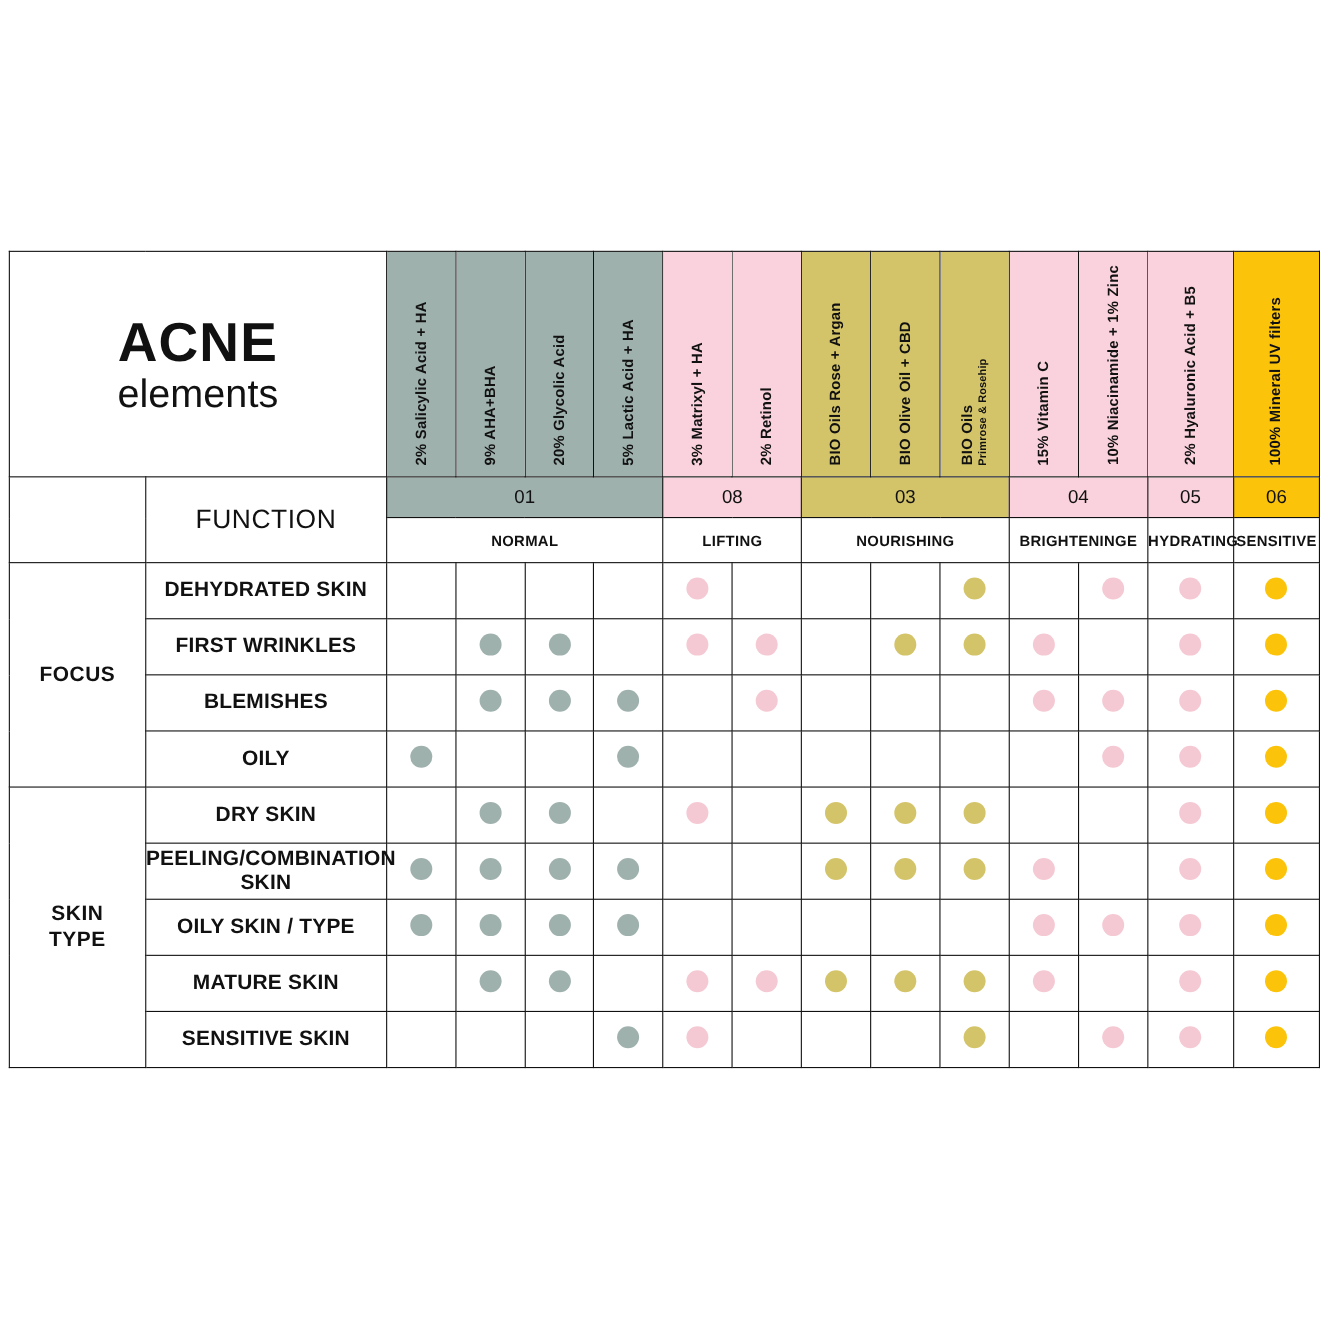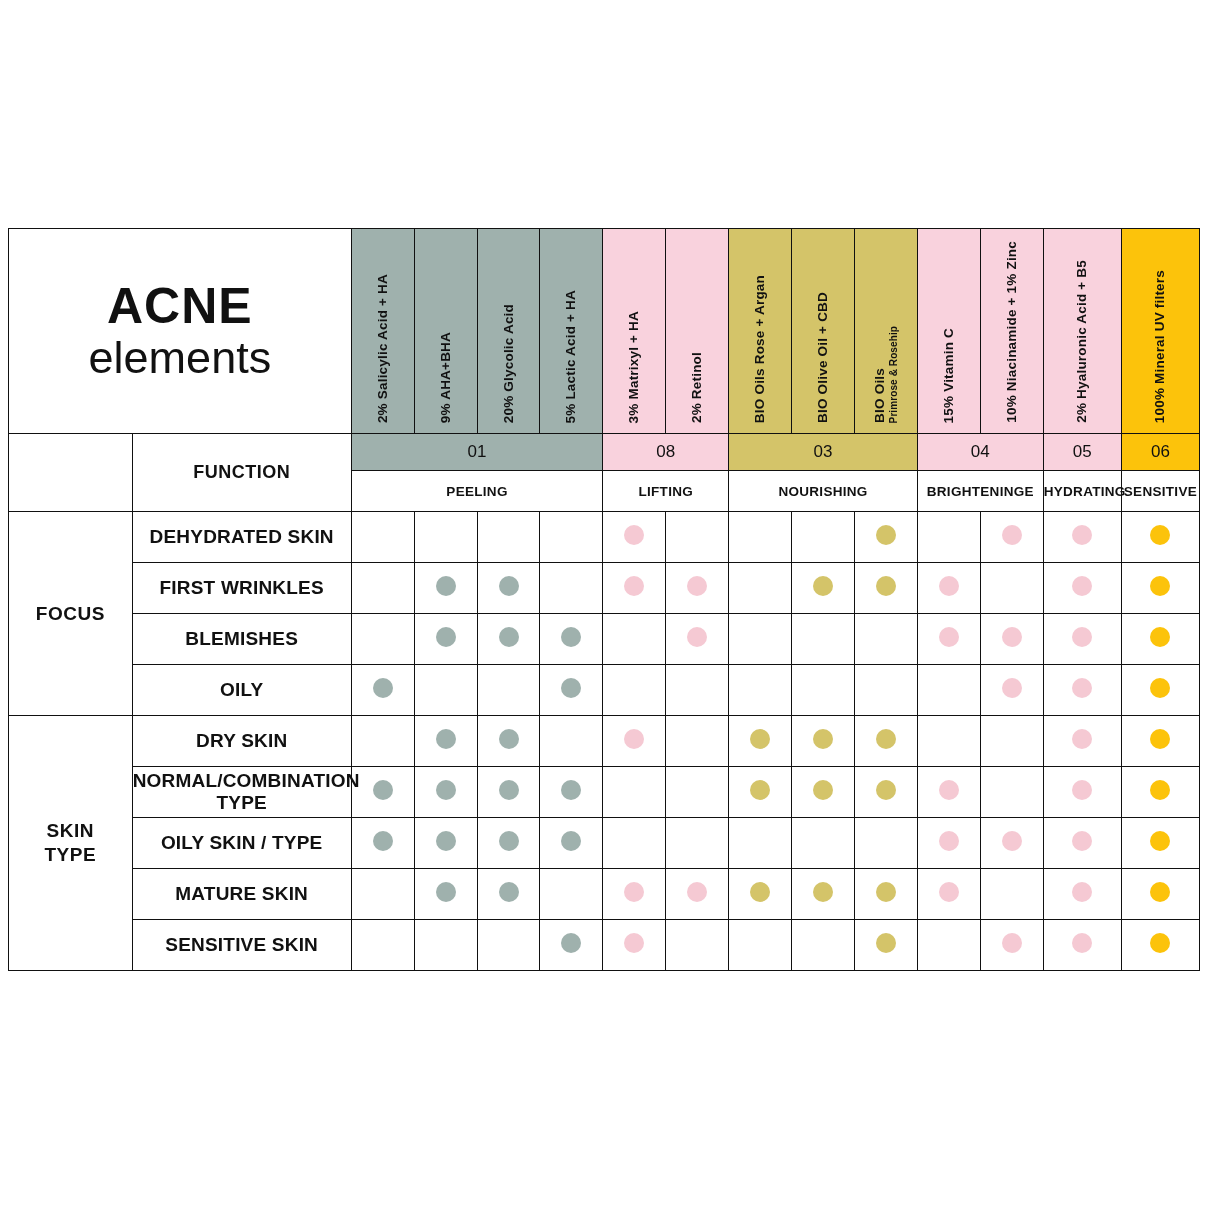--- a/index.html
+++ b/index.html
@@ -46,21 +46,21 @@
     text-align: center;
     padding: 0 6px;
   }
   .brand-pure {
     font-size: 50px;
     font-weight: bold;
     letter-spacing: 1px;
     line-height: 1.02;
   }
   .brand-elements {
-    font-size: 45px;
+    font-size: 36px;
     font-weight: normal;
     line-height: 1.05;
     margin-top: 2px;
   }
 
   
   .prod-head {
     height: 204px;
     position: relative;
     padding: 0;
@@ -101,22 +101,22 @@
   .bg-olive  { background: #d4c469 !important; }
   .bg-yellow { background: #fcc30b !important; }
 
   
   .grpnum {
     height: 36px;
     font-size: 17px;
     font-weight: normal;
   }
   .func-label {
-    font-size: 18px;
-    font-weight: bold;
+    font-size: 24px;
+    font-weight: normal;
     letter-spacing: 0.5px;
   }
   .func-name {
     height: 40px;
     font-size: 13.5px;
     font-weight: bold;
     letter-spacing: 0.3px;
   }
 
   
@@ -247,21 +247,21 @@
           <td rowspan="2"></td>
           <td class="func-label" rowspan="2">FUNCTION</td>
           <td class="grpnum bg-grey" colspan="4">01</td>
           <td class="grpnum bg-pink" colspan="2">08</td>
           <td class="grpnum bg-olive" colspan="3">03</td>
           <td class="grpnum bg-pink" colspan="2">04</td>
           <td class="grpnum bg-pink" colspan="1">05</td>
           <td class="grpnum bg-yellow" colspan="1">06</td>
         </tr>
         <tr>
-          <td class="func-name" colspan="4">PEELING</td>
+          <td class="func-name" colspan="4">NORMAL</td>
           <td class="func-name" colspan="2">LIFTING</td>
           <td class="func-name" colspan="3">NOURISHING</td>
           <td class="func-name" colspan="2">BRIGHTENINGE</td>
           <td class="func-name" colspan="1">HYDRATING</td>
           <td class="func-name" colspan="1">SENSITIVE</td>
         </tr>
         <tr class="data-row">
           <td class="section-label" rowspan="4">FOCUS</td>
           <td class="row-label">DEHYDRATED SKIN</td>
           <td><span class="dot none"></span></td>
@@ -337,21 +337,21 @@
           <td><span class="dot none"></span></td>
           <td><span class="dot olive"></span></td>
           <td><span class="dot olive"></span></td>
           <td><span class="dot olive"></span></td>
           <td><span class="dot none"></span></td>
           <td><span class="dot none"></span></td>
           <td><span class="dot pink"></span></td>
           <td><span class="dot yellow"></span></td>
         </tr>
         <tr class="data-row">
-          <td class="row-label">NORMAL/COMBINATION TYPE</td>
+          <td class="row-label">PEELING/COMBINATION SKIN</td>
           <td><span class="dot grey"></span></td>
           <td><span class="dot grey"></span></td>
           <td><span class="dot grey"></span></td>
           <td><span class="dot grey"></span></td>
           <td><span class="dot none"></span></td>
           <td><span class="dot none"></span></td>
           <td><span class="dot olive"></span></td>
           <td><span class="dot olive"></span></td>
           <td><span class="dot olive"></span></td>
           <td><span class="dot pink"></span></td>

